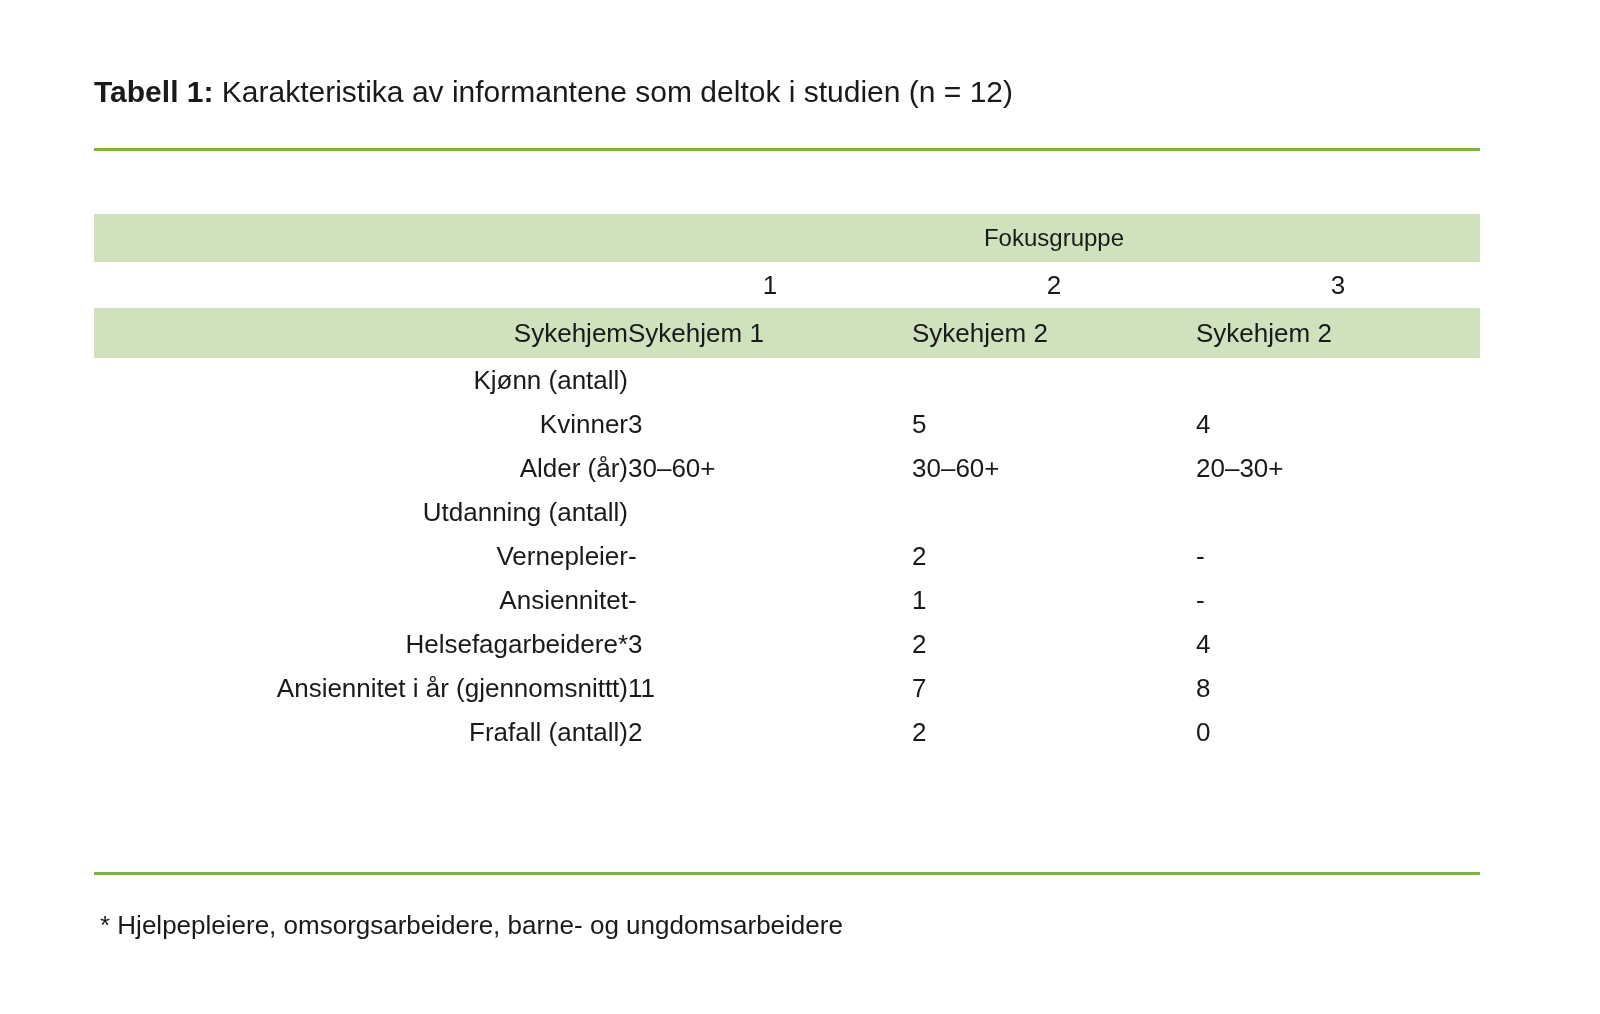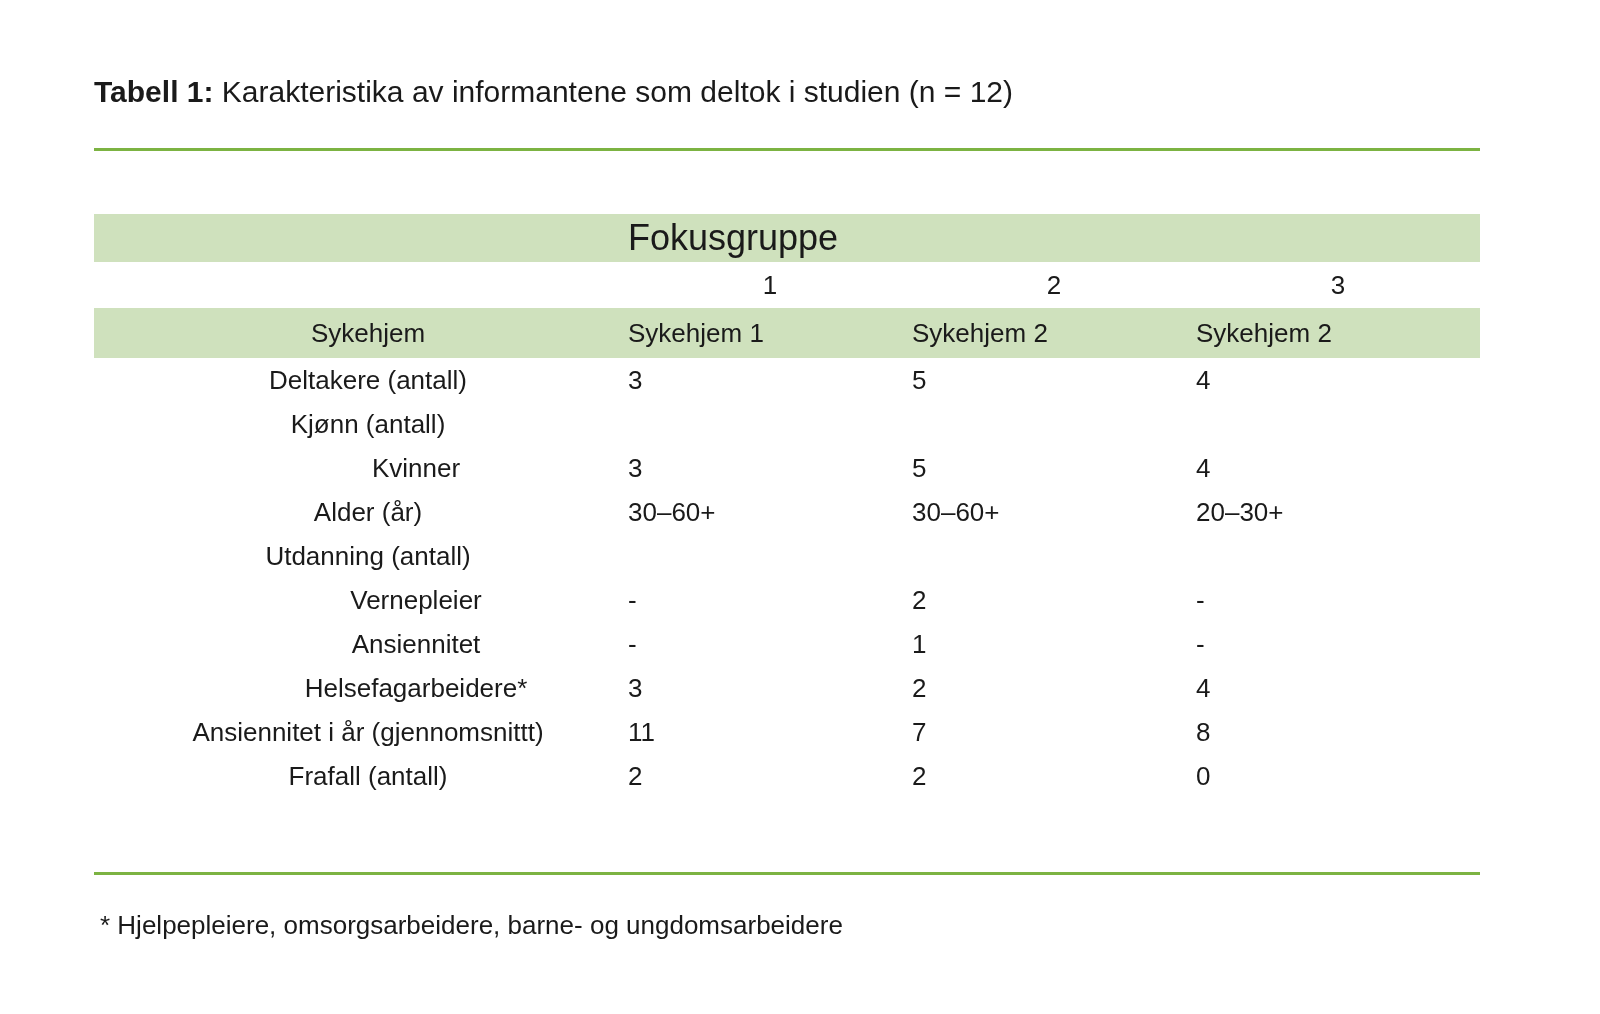--- a/index.html
+++ b/index.html
@@ -55,34 +55,34 @@
     border: none;
     font-weight: normal;
     vertical-align: middle;
   }
   .band {
     background: #cfe1bd;
   }
   .r-group th {
     height: 48px;
     font-weight: bold;
-    font-size: 36px;
-    text-align: left;
+    font-size: 24px;
+    text-align: center;
   }
   .r-num th {
     height: 46px;
     font-weight: bold;
     text-align: center;
     font-size: 26px;
   }
   .r-sykehjem td {
     height: 50px;
   }
   .c-label {
-    text-align: center;
+    text-align: right;
     padding-left: 14px !important;
     white-space: nowrap;
   }
   .c-val {
     text-align: left;
     white-space: nowrap;
   }
   .body-row td {
     height: 44px;
     font-size: 26px;
@@ -135,26 +135,20 @@
       </tr>
       <tr class="r-sykehjem band">
         <td class="c-label band">Sykehjem</td>
         <td class="c-val band">Sykehjem 1</td>
         <td class="c-val band">Sykehjem 2</td>
         <td class="c-val band">Sykehjem 2</td>
       </tr>
     </thead>
     <tbody>
       <tr class="body-row">
-        <td class="c-label">Deltakere (antall)</td>
-        <td class="c-val">3</td>
-        <td class="c-val">5</td>
-        <td class="c-val">4</td>
-      </tr>
-      <tr class="body-row">
         <td class="c-label">Kjønn (antall)</td>
         <td class="c-val"></td>
         <td class="c-val"></td>
         <td class="c-val"></td>
       </tr>
       <tr class="body-row">
         <td class="c-label indent">Kvinner</td>
         <td class="c-val">3</td>
         <td class="c-val">5</td>
         <td class="c-val">4</td>

